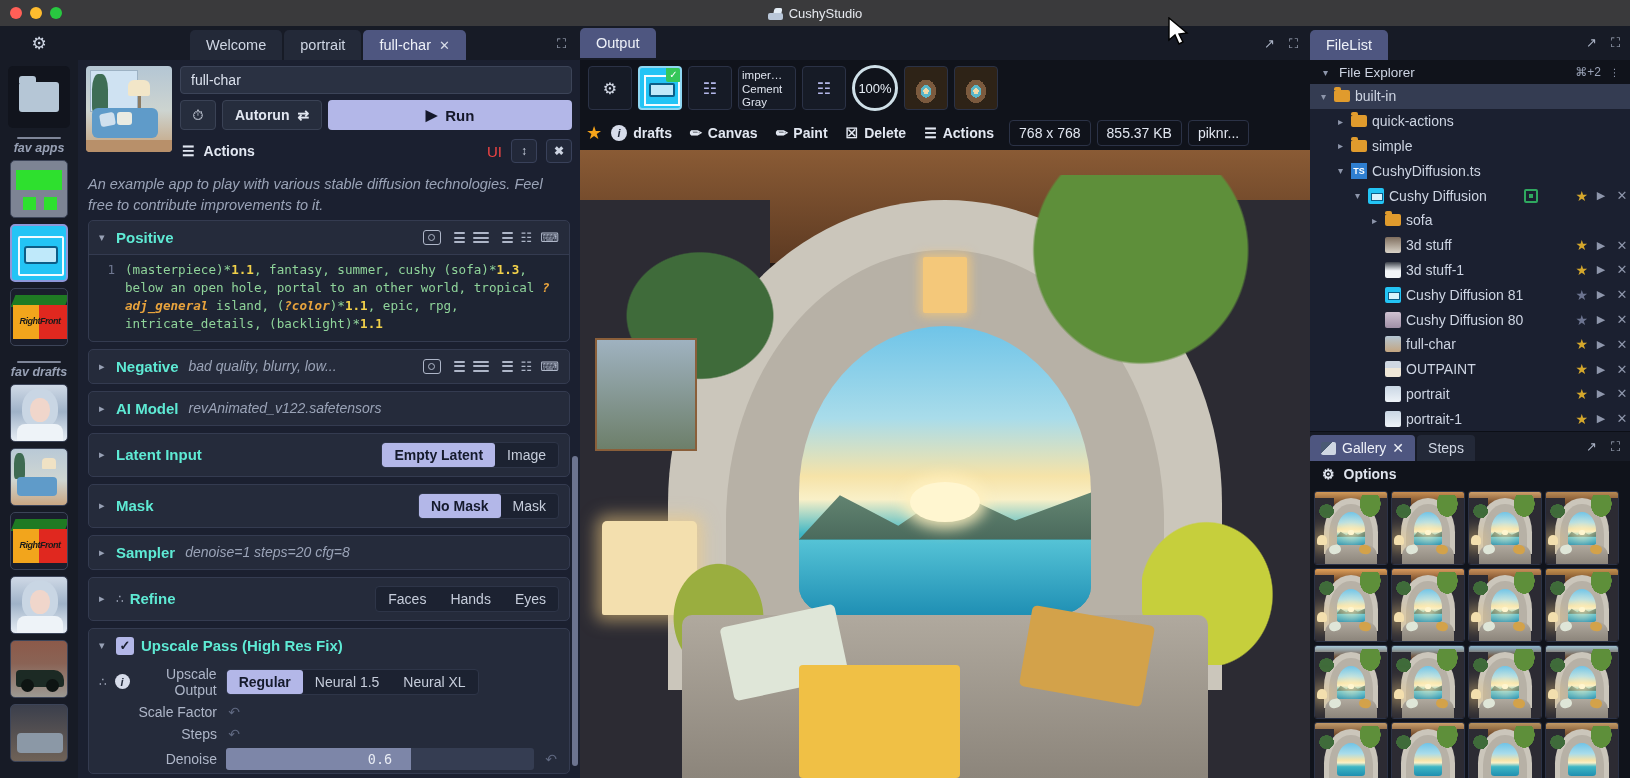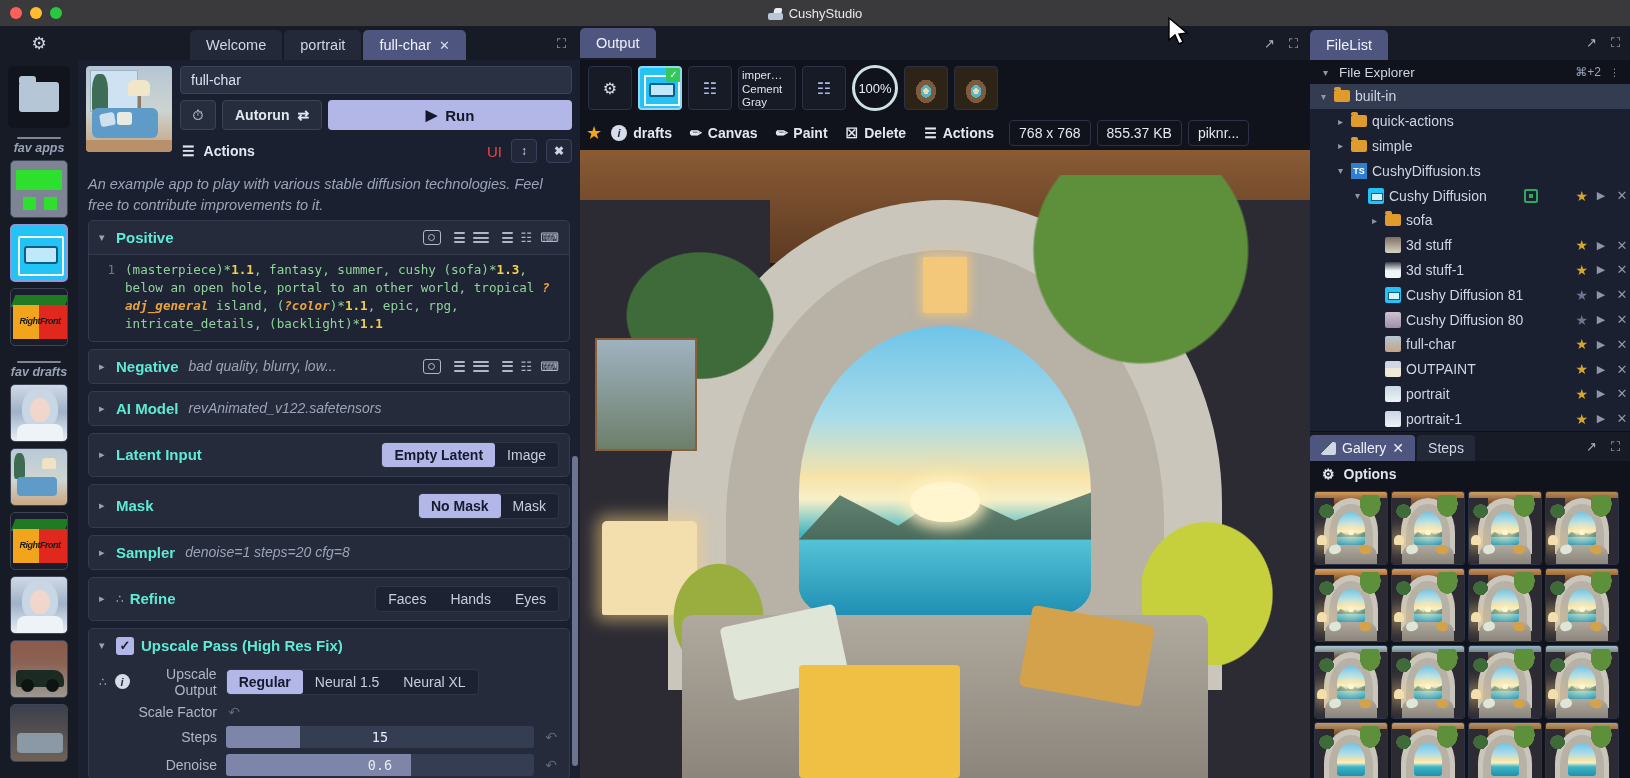--- a/index.html
+++ b/index.html
@@ -570,24 +570,20 @@
             </span>
           </div>
 
           <div class="param">
             <span class="plabel">Scale Factor</span>
             <span class="reset">↶</span>
           </div>
 
           <div class="param">
             <span class="plabel">Steps</span>
-            <span class="slider">
-              <i class="fill" style="width:24%"></i>
-              <span class="val">15</span>
-            </span>
             <span class="reset">↶</span>
           </div>
 
           <div class="param">
             <span class="plabel">Denoise</span>
             <span class="slider">
               <i class="fill" style="width:60%"></i>
               <span class="val">0.6</span>
             </span>
             <span class="reset">↶</span>

